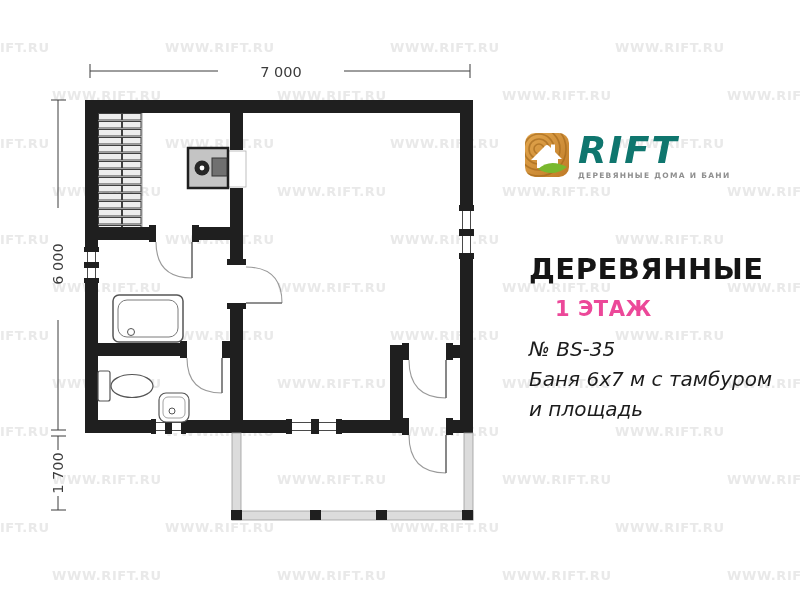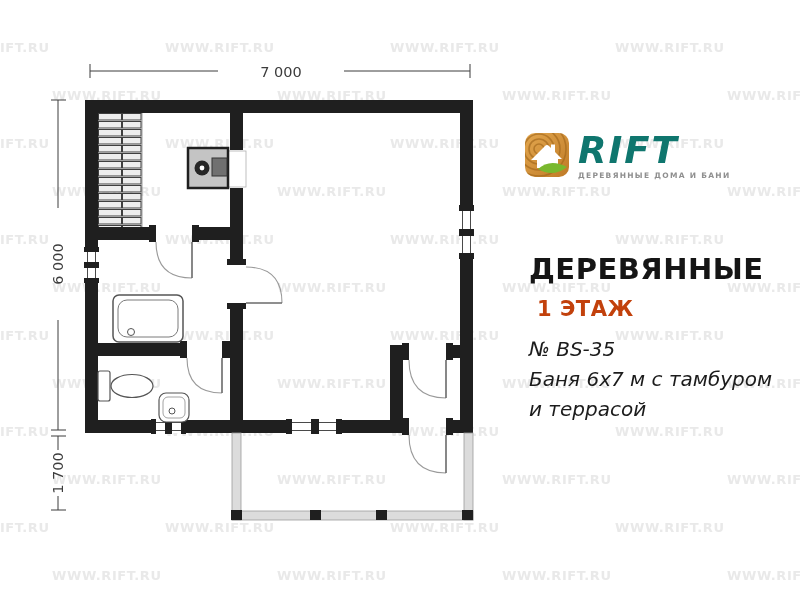--- a/index.html
+++ b/index.html
@@ -24,22 +24,22 @@
     letter-spacing:2px; color:#0f766e;
   }
   .logo-tagline {
     margin-top:2px; font-size:7.5px; font-weight:bold; letter-spacing:1.3px; color:#8f8f8f;text-align:right;
   }
   .panel-title {
     position:absolute; left:529px; top:252px; z-index:2;
     font-size:29px; font-weight:800; letter-spacing:0.5px; color:#151515;
   }
   .floor-label {
-    position:absolute; left:537px; top:297px; z-index:2;
-    font-size:21px; font-weight:800; color:#c2410c; letter-spacing:0.5px;
+    position:absolute; left:555px; top:297px; z-index:2;
+    font-size:21px; font-weight:800; color:#ec4899; letter-spacing:0.5px;
   }
   .description {
     position:absolute; left:529px; top:334px; z-index:2;
     font-size:20px; font-style:italic; color:#1c1c1c; line-height:30px;
   }
 </style>
 </head>
 <body>
 
 <div class="screen">
@@ -284,16 +284,16 @@
       <div class="logo-tagline">ДЕРЕВЯННЫЕ ДОМА И БАНИ</div>
     </div>
   </div>
 
   <div class="panel-title">ДЕРЕВЯННЫЕ</div>
   <div class="floor-label">1 ЭТАЖ</div>
 
   <div class="description">
     <div>№ BS-35</div>
     <div>Баня 6х7 м с тамбуром</div>
-    <div>и террасой</div>
+    <div>и площадь</div>
   </div>
 
 </div>
 
 </body></html>

